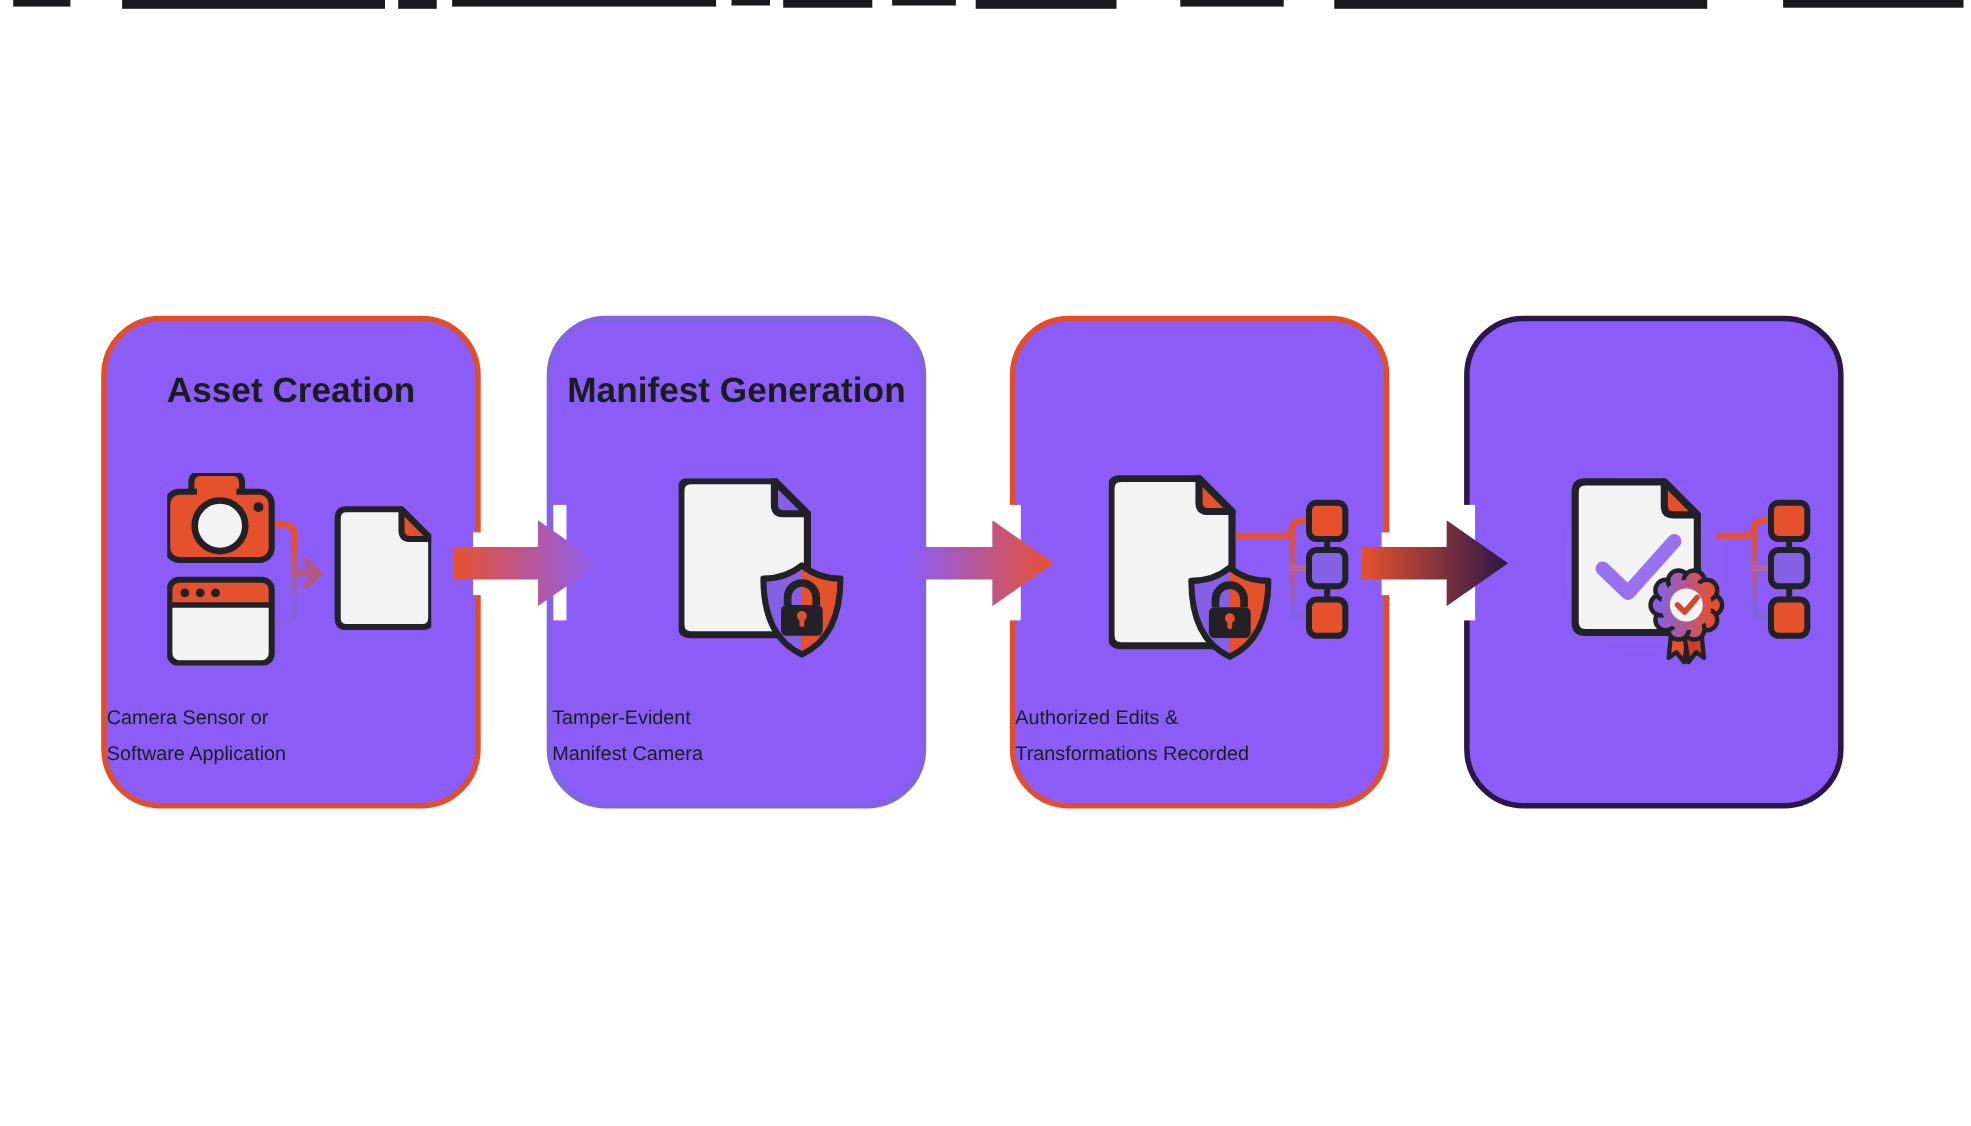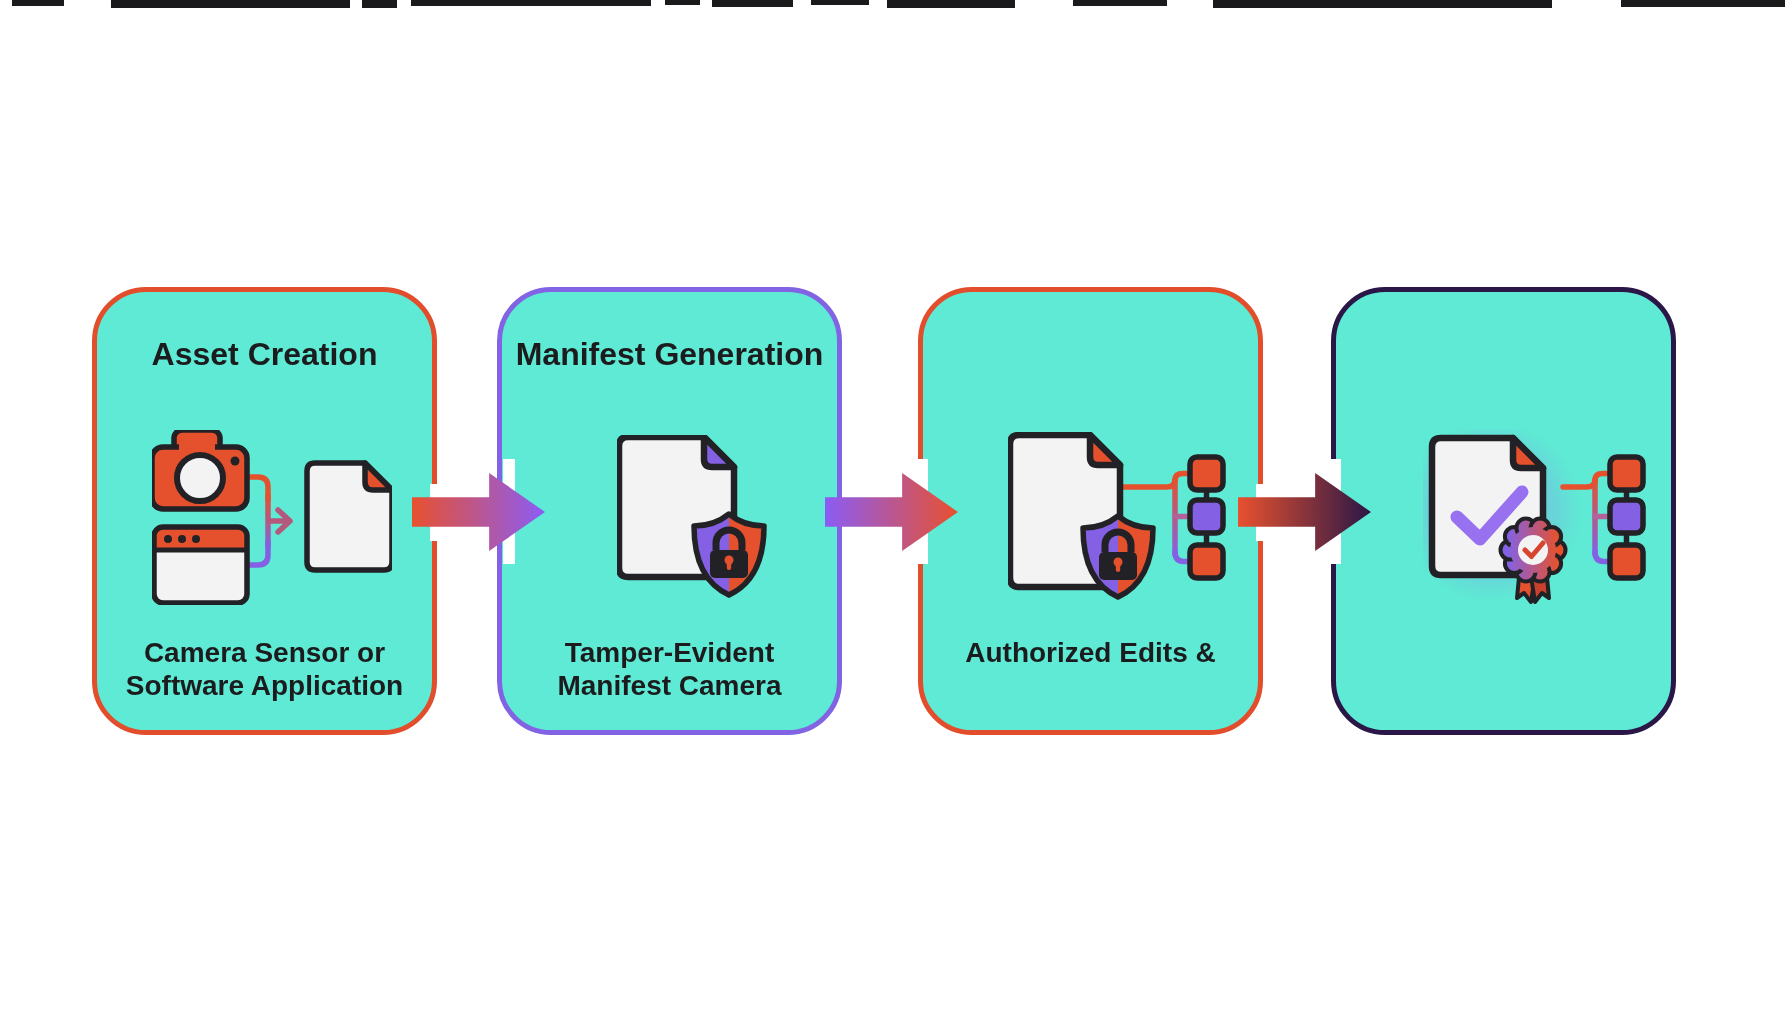--- a/index.html
+++ b/index.html
@@ -4,29 +4,29 @@
 <style>
   html,body{margin:0;padding:0;}
   body{
     width:1792px;height:1024px;position:relative;overflow:hidden;
     background:#ffffff;
     font-family:"Liberation Sans", sans-serif;
   }
   .step-card{
     position:absolute;top:287px;width:345px;height:448px;
     border:5px solid #888;border-radius:54px;box-sizing:border-box;
-    background:#5eead4;z-index:1;
+    background:#8b5cf6;z-index:1;
   }
   .step-title{
     position:absolute;top:44px;left:0;width:100%;text-align:center;
     font-size:32px;font-weight:700;color:var(--ink);white-space:nowrap;
   }
   .step-caption{
-    position:absolute;top:344px;left:0;width:100%;text-align:center;
-    font-size:28px;line-height:33px;color:var(--ink);font-weight:700;
+    position:absolute;top:344px;left:0;width:100%;text-align:left;
+    font-size:18px;line-height:33px;color:var(--ink);font-weight:400;
   }
   .icon-wrap{position:absolute;}
   .border-gap{position:absolute;background:#ffffff;z-index:2;}
   .gap-right{top:484px;width:12px;height:57px;}
   .gap-left{top:459px;width:12px;height:105px;}
   .flow-arrow{
     position:absolute;top:473px;width:133px;height:78px;z-index:3;
     clip-path:polygon(0% 31%, 58% 31%, 58% 0%, 100% 50%, 58% 100%, 58% 69%, 0% 69%);
   }
   svg{display:block;}
@@ -169,20 +169,21 @@
         <path d="M40 4 C51 13 63 16 75 16 C75 46 66 73 40 85 C14 73 5 46 5 16 C17 16 29 13 40 4 Z" fill="url(#sg3)" style="stroke:var(--outline)" stroke-width="5.5" stroke-linejoin="round"></path>
         <path d="M27 40 v-7 a13 13 0 0 1 26 0 v7" fill="none" style="stroke:var(--outline)" stroke-width="7"></path>
         <rect x="21" y="40" width="38" height="28" rx="5" style="fill:var(--outline)"></rect>
         <circle cx="40" cy="50" r="4.5" style="fill:var(--orange)"></circle>
         <rect x="37.8" y="51" width="4.4" height="9" rx="2.2" style="fill:var(--orange)"></rect>
       </g>
     </svg>
   </div>
   <div class="step-caption">
     <span>Authorized Edits &amp;</span><br>
+    <span>Transformations Recorded</span>
   </div>
 </div>
 
 <div class="step-card" style="left: 1331px; border-color: rgb(42, 23, 71);">
   <div class="icon-wrap" style="left:87px;top:137px;">
     <svg width="230" height="192" viewBox="0 0 230 192">
       <defs>
         <radialGradient id="glow4">
           <stop offset="0" stop-color="rgba(151,113,240,0.40)"></stop>
           <stop offset="0.7" stop-color="rgba(151,113,240,0.18)"></stop>

